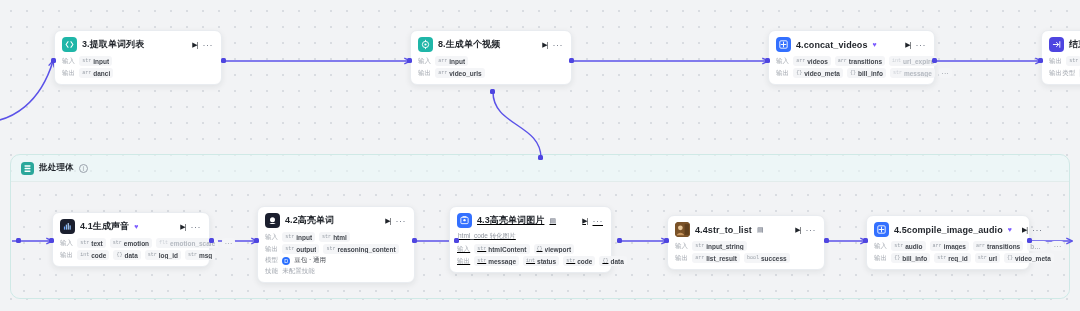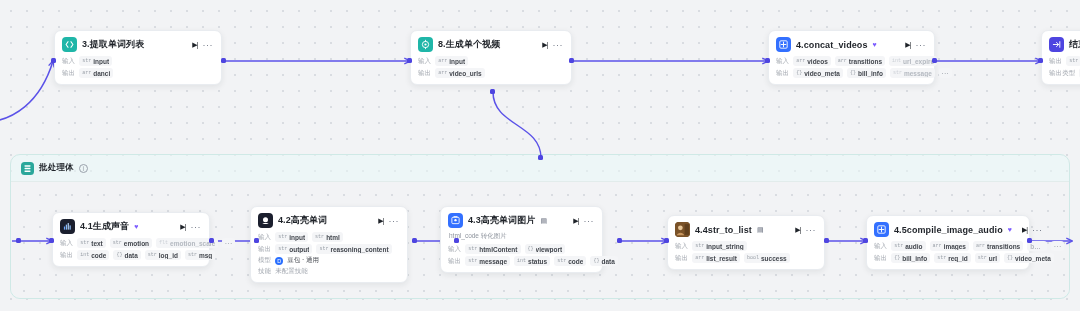--- a/index.html
+++ b/index.html
@@ -393,21 +393,21 @@
         <span class="ty">str</span>
         <span class="nm">log_id</span>
       </span>
       <span class="chip">
         <span class="ty">str</span>
         <span class="nm">msg</span>
       </span>
     </div>
   </div>
 
-  <div class="node" style="left:250px; top:206px; width:158px;">
+  <div class="node" style="left:257px; top:206px; width:158px;">
     <div class="nhead">
       <span class="nicon" style="background:#1b1f2e;">
         <svg width="11" height="11" viewBox="0 0 14 14">
           <circle cx="7" cy="6" r="3.2" fill="#fff"></circle>
           <path d="M3.2,11.4 C4.2,9.6 9.8,9.6 10.8,11.4" fill="#fff"></path>
         </svg>
       </span>
       <span class="ntitle">4.2高亮单词</span>
       <span class="spacer"></span>
       <span class="play">▶|</span>
@@ -439,21 +439,21 @@
       <span class="plabel">模型</span>
       <span class="mdot">D</span>
       <span class="mtxt">豆包 · 通用</span>
     </div>
     <div class="modelrow">
       <span class="plabel">技能</span>
       <span class="mtxt dim">未配置技能</span>
     </div>
   </div>
 
-  <div class="node" style="left:440px; top:206px; width:163px;">
+  <div class="node" style="left:449px; top:206px; width:163px;text-decoration:underline;">
     <div class="nhead">
       <span class="nicon" style="background:#3370ff;">
         <svg width="11" height="11" viewBox="0 0 14 14">
           <rect x="2.4" y="3" width="9.2" height="8" rx="1.2" fill="none" stroke="#fff" stroke-width="1.1"></rect>
           <circle cx="7" cy="6.6" r="1.5" fill="#fff"></circle>
           <path d="M5,2 L9,2" stroke="#fff" stroke-width="1.1" stroke-linecap="round"></path>
         </svg>
       </span>
       <span class="ntitle">4.3高亮单词图片</span>
       <span class="minis">▤</span>

